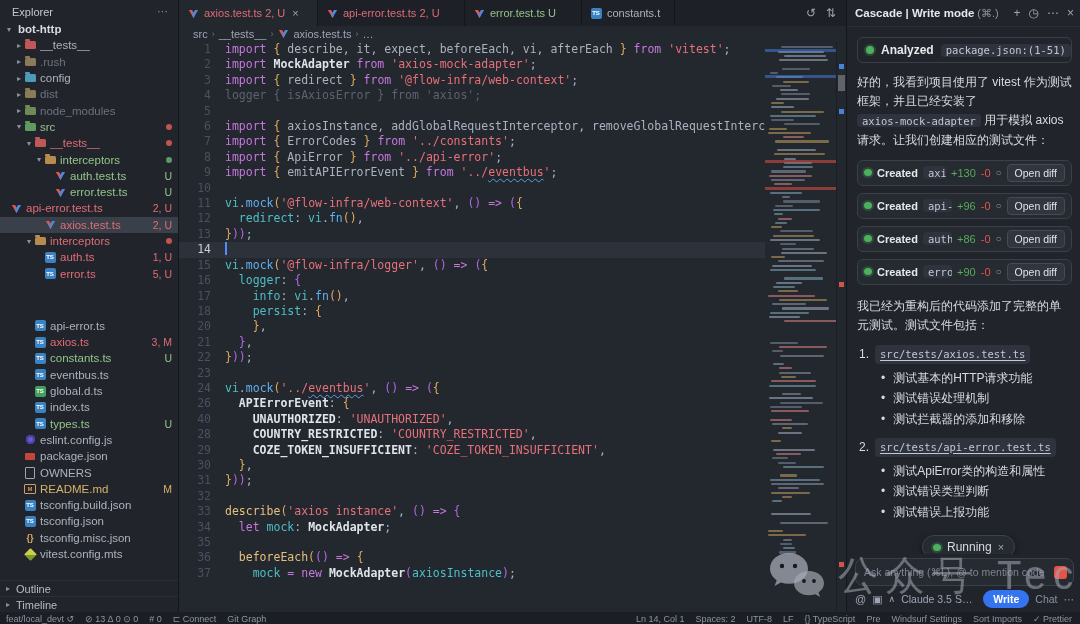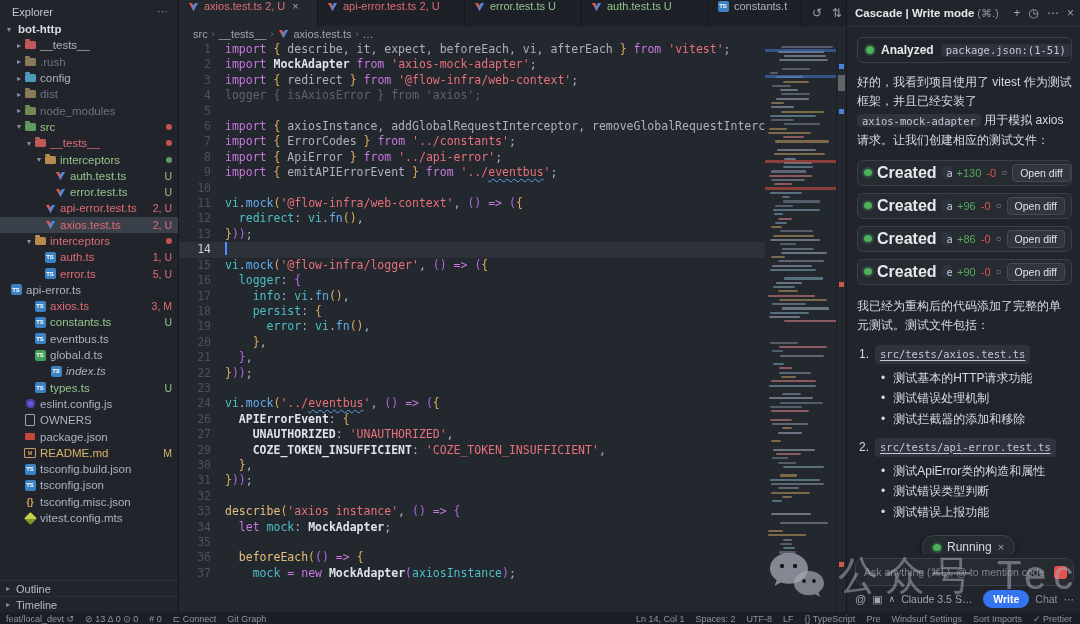--- a/index.html
+++ b/index.html
@@ -28,21 +28,21 @@
   .mdbox{width:11px;height:8px;border:1px solid #d19a66;color:#d19a66;font-size:5.5px;font-weight:bold;display:flex;align-items:center;justify-content:center;border-radius:1px;}
   .esl{width:9px;height:9px;border-radius:50%;background:#6b5bd2;box-shadow:inset 0 0 0 2px #4c3fa3;}
   .braces{color:#e0b060;font-weight:bold;font-size:9px;}
   .vdia{width:9px;height:9px;background:linear-gradient(135deg,#c9cf4c 50%,#7a9b2e 50%);transform:rotate(45deg);border-radius:1px;}
   .sb-sections{position:absolute;bottom:0;left:0;right:0;}
   .sb-sec{height:15px;display:flex;align-items:center;border-top:1px solid #2b3037;color:#b6bcc5;padding-left:6px;font-size:11px;cursor:pointer;}
   .sb-sec .chev{font-size:8px;color:#8a919d;width:10px;}
   
   .editor{width:667px;min-width:667px;background:#23272e;position:relative;overflow:hidden;}
   .tabbar{height:26px;background:#1d2026;display:flex;align-items:stretch;}
-  .tab{display:flex;align-items:flex-start;gap:5px;padding:0 8px;font-size:11px;border-right:1px solid #14161a;background:#1d2026;color:#7d8591;cursor:pointer;white-space:nowrap;overflow:hidden;}
+  .tab{display:flex;align-items:center;gap:5px;padding:0 8px;font-size:11px;border-right:1px solid #14161a;background:#1d2026;color:#7d8591;cursor:pointer;white-space:nowrap;overflow:hidden;}
   .tab.active{background:#23272e;}
   .tab .close{color:#9da5b4;margin-left:2px;font-size:11px;}
   .tb-icons{margin-left:auto;display:flex;align-items:center;gap:10px;padding:0 10px;color:#9da5b4;font-size:12px;}
   .tb-icons span{cursor:pointer;}
   .breadcrumb{height:16px;display:flex;align-items:center;gap:4px;padding-left:14px;font-size:11px;color:#9da5b4;background:#23272e;}
   .breadcrumb .sep{color:#6b7280;font-size:9px;}
   .codewrap{position:absolute;top:42px;left:0;right:0;bottom:0;}
   .code{position:absolute;top:0;left:0;width:586px;bottom:0;font-family:"DejaVu Sans Mono",monospace;font-size:11.5px;line-height:15.42px;overflow:hidden;}
   .cline{position:relative;height:15.42px;white-space:pre;display:flex;}
   .cline .ln{width:32px;text-align:right;color:#495162;flex:0 0 32px;padding-right:14px;user-select:none;}
@@ -67,21 +67,21 @@
   .cas-short{color:#8a919d;font-size:11px;margin-left:3px;}
   .cas-hicons{margin-left:auto;display:flex;gap:8px;color:#9da5b4;font-size:12px;}
   .cas-hicons span{cursor:pointer;}
   .cas-body{flex:1;overflow:hidden;padding:10px 10px 0 10px;position:relative;}
   .cas-p{line-height:1.6;margin:0 0 10px 0;}
   .chip{font-family:"DejaVu Sans Mono",monospace;font-size:10.5px;background:#2f333d;border-radius:4px;padding:0.5px 5px;color:#c2c9d4;white-space:nowrap;}
   .anl-box{border:1px solid #3a3f4a;border-radius:6px;padding:5px 8px;display:flex;align-items:center;gap:7px;margin-bottom:10px;}
   .gdot{width:8px;height:8px;border-radius:50%;background:#4cb05c;box-shadow:0 0 0 2px rgba(76,176,92,.25);flex:0 0 8px;}
   .anl-lbl{font-weight:bold;color:#e6e8ec;}
   .card{border:1px solid #3a3f4a;background:#262a31;border-radius:6px;height:24px;display:flex;align-items:center;gap:5px;padding:0 6px;margin-bottom:7px;}
-  .card .cname{font-weight:bold;color:#e6e8ec;font-size:16px;}
+  .card .cname{font-weight:bold;color:#e6e8ec;font-size:11px;}
   .card .chip{max-width:46px;overflow:hidden;}
   .add{color:#57ab5a;font-size:11px;}.del{color:#e5534b;font-size:11px;}
   .ocirc{color:#8a919d;font-size:10px;}
   .odiff{margin-left:auto;background:#30353e;border:1px solid #454b56;color:#dfe3ea;font-size:10.5px;border-radius:4px;padding:2px 7px;cursor:pointer;white-space:nowrap;}
   .numitem{display:flex;gap:6px;margin:10px 0 6px 2px;line-height:1.5;}
   .numitem .n{color:#d7dae0;}
   .numitem .chip{white-space:normal;word-break:break-all;text-decoration:underline;text-underline-offset:2px;line-height:1.7;}
   .bullets{margin:0 0 4px 0;padding:0;list-style:none;}
   .bullets li{display:flex;gap:8px;margin:3px 0 3px 24px;line-height:1.45;}
   .bullets li:before{content:"•";color:#d7dae0;}
@@ -191,21 +191,21 @@
           <span class="chev"></span>
           <span class="ic">
             <svg width="11" height="11" viewBox="0 0 10 10">
               <path d="M0.8 1.8 L5 9 L6.4 6.2 L3.6 1.8 Z" fill="#d85a50"></path>
               <path d="M9.2 1.8 L5 9 L3.6 6.2 L6.4 1.8 Z" fill="#5585d8"></path>
             </svg>
           </span>
           <span class="lbl c-green">error.test.ts</span>
           <span class="badge c-green">U</span>
         </div>
-        <div class="trow" style="padding-left: 34px;">
+        <div class="trow" style="">
           <span class="chev"></span>
           <span class="ic">
             <svg width="11" height="11" viewBox="0 0 10 10">
               <path d="M0.8 1.8 L5 9 L6.4 6.2 L3.6 1.8 Z" fill="#d85a50"></path>
               <path d="M9.2 1.8 L5 9 L3.6 6.2 L6.4 1.8 Z" fill="#5585d8"></path>
             </svg>
           </span>
           <span class="lbl c-red">api-error.test.ts</span>
           <span class="badge c-red">2, U</span>
         </div>
@@ -237,21 +237,21 @@
           <span class="badge c-red">1, U</span>
         </div>
         <div class="trow" style="padding-left: 34px;">
           <span class="chev"></span>
           <span class="ic">
             <span class="tsbox">TS</span>
           </span>
           <span class="lbl c-red">error.ts</span>
           <span class="badge c-red">5, U</span>
         </div>
-        <div class="trow" style="">
+        <div class="trow" style="padding-left: 24px; margin-top: 36px;">
           <span class="chev"></span>
           <span class="ic">
             <span class="tsbox">TS</span>
           </span>
           <span class="lbl c-def">api-error.ts</span>
         </div>
         <div class="trow" style="padding-left: 24px;">
           <span class="chev"></span>
           <span class="ic">
             <span class="tsbox">TS</span>
@@ -274,21 +274,21 @@
           </span>
           <span class="lbl c-def">eventbus.ts</span>
         </div>
         <div class="trow" style="padding-left: 24px;">
           <span class="chev"></span>
           <span class="ic">
             <span class="tsbox green">TS</span>
           </span>
           <span class="lbl c-def">global.d.ts</span>
         </div>
-        <div class="trow" style="padding-left: 40px; font-style: italic;">
+        <div class="trow" style="padding-left: 24px;">
           <span class="chev"></span>
           <span class="ic">
             <span class="tsbox">TS</span>
           </span>
           <span class="lbl c-def">index.ts</span>
         </div>
         <div class="trow" style="padding-left: 24px;">
           <span class="chev"></span>
           <span class="ic">
             <span class="tsbox">TS</span>
@@ -299,30 +299,30 @@
         <div class="trow" style="padding-left: 14px;">
           <span class="chev"></span>
           <span class="ic">
             <span class="esl"></span>
           </span>
           <span class="lbl c-def">eslint.config.js</span>
         </div>
         <div class="trow" style="padding-left: 14px;">
           <span class="chev"></span>
           <span class="ic">
+            <span class="npmbox"></span>
+          </span>
+          <span class="lbl c-def">package.json</span>
+        </div>
+        <div class="trow" style="padding-left: 14px;">
+          <span class="chev"></span>
+          <span class="ic">
             <span class="filebox"></span>
           </span>
           <span class="lbl c-def">OWNERS</span>
-        </div>
-        <div class="trow" style="padding-left: 14px;">
-          <span class="chev"></span>
-          <span class="ic">
-            <span class="npmbox"></span>
-          </span>
-          <span class="lbl c-def">package.json</span>
         </div>
         <div class="trow" style="padding-left: 14px;">
           <span class="chev"></span>
           <span class="ic">
             <span class="mdbox">M</span>
           </span>
           <span class="lbl c-yellow">README.md</span>
           <span class="badge c-yellow">M</span>
         </div>
         <div class="trow" style="padding-left: 14px;">
@@ -389,29 +389,20 @@
             <span class="c-red">api-error.test.ts 2, U</span>
           </div>
           <div class="tab" style="width: 100px;">
             <span class="ic">
               <svg width="11" height="11" viewBox="0 0 10 10">
                 <path d="M0.8 1.8 L5 9 L6.4 6.2 L3.6 1.8 Z" fill="#d85a50"></path>
                 <path d="M9.2 1.8 L5 9 L3.6 6.2 L6.4 1.8 Z" fill="#5585d8"></path>
               </svg>
             </span>
             <span class="c-green">error.test.ts U</span>
-          </div>
-          <div class="tab" style="width: 110px;">
-            <span class="ic">
-              <svg width="11" height="11" viewBox="0 0 10 10">
-                <path d="M0.8 1.8 L5 9 L6.4 6.2 L3.6 1.8 Z" fill="#d85a50"></path>
-                <path d="M9.2 1.8 L5 9 L3.6 6.2 L6.4 1.8 Z" fill="#5585d8"></path>
-              </svg>
-            </span>
-            <span class="c-green">auth.test.ts U</span>
           </div>
           <div class="tab" style="width: 76px;">
             <span class="ic">
               <span class="tsbox">TS</span>
             </span>
             <span class="c-def">constants.t</span>
           </div>
         </div>
       <div class="tb-icons" id="tbicons">
           <span>↺</span>
@@ -446,28 +437,28 @@
           <div class="cline"><span class="ln">9</span><span class="ctext"><span class="tk-kw">import</span><span class="tk-pl"> </span><span class="tk-y">{</span><span class="tk-pl"> emitAPIErrorEvent </span><span class="tk-y">}</span><span class="tk-pl"> </span><span class="tk-kw">from</span><span class="tk-pl"> </span><span class="tk-s">'../</span><span class="tk-serr">eventbus</span><span class="tk-s">'</span><span class="tk-pl">;</span></span></div>
           <div class="cline"><span class="ln">10</span><span class="ctext"></span></div>
           <div class="cline"><span class="ln">11</span><span class="ctext"><span class="tk-tl">vi</span><span class="tk-pl">.</span><span class="tk-bl">mock</span><span class="tk-y">(</span><span class="tk-s">'@flow-infra/web-context'</span><span class="tk-pl">, </span><span class="tk-pu">()</span><span class="tk-pl"> </span><span class="tk-kw">=&gt;</span><span class="tk-pl"> </span><span class="tk-pu">(</span><span class="tk-y">{</span></span></div>
           <div class="cline"><span class="ln">12</span><span class="ctext"><span class="tk-tl">  redirect</span><span class="tk-pl">: </span><span class="tk-tl">vi</span><span class="tk-pl">.</span><span class="tk-bl">fn</span><span class="tk-y">()</span><span class="tk-pl">,</span></span></div>
           <div class="cline"><span class="ln">13</span><span class="ctext"><span class="tk-y">}</span><span class="tk-pu">))</span><span class="tk-pl">;</span></span></div>
           <div class="cline cur"><span class="ln">14</span><span class="ctext"><span class="caret"></span></span></div>
           <div class="cline"><span class="ln">15</span><span class="ctext"><span class="tk-tl">vi</span><span class="tk-pl">.</span><span class="tk-bl">mock</span><span class="tk-y">(</span><span class="tk-s">'@flow-infra/logger'</span><span class="tk-pl">, </span><span class="tk-pu">()</span><span class="tk-pl"> </span><span class="tk-kw">=&gt;</span><span class="tk-pl"> </span><span class="tk-pu">(</span><span class="tk-y">{</span></span></div>
           <div class="cline"><span class="ln">16</span><span class="ctext"><span class="tk-tl">  logger</span><span class="tk-pl">: </span><span class="tk-pu">{</span></span></div>
           <div class="cline"><span class="ln">17</span><span class="ctext"><span class="tk-tl">    info</span><span class="tk-pl">: </span><span class="tk-tl">vi</span><span class="tk-pl">.</span><span class="tk-bl">fn</span><span class="tk-y">()</span><span class="tk-pl">,</span></span></div>
           <div class="cline"><span class="ln">18</span><span class="ctext"><span class="tk-tl">    persist</span><span class="tk-pl">: </span><span class="tk-y">{</span></span></div>
-          <div class="cline"><span class="ln">19</span><span class="ctext"><span class="tk-tl">      error</span><span class="tk-pl">: </span><span class="tk-tl">vi</span><span class="tk-pl">.</span><span class="tk-bl">fn</span><span class="tk-y">()</span><span class="tk-pl">,</span></span></div>
           <div class="cline"><span class="ln">20</span><span class="ctext"><span class="tk-y">    }</span><span class="tk-pl">,</span></span></div>
           <div class="cline"><span class="ln">21</span><span class="ctext"><span class="tk-pu">  }</span><span class="tk-pl">,</span></span></div>
           <div class="cline"><span class="ln">22</span><span class="ctext"><span class="tk-y">}</span><span class="tk-pu">))</span><span class="tk-pl">;</span></span></div>
           <div class="cline"><span class="ln">23</span><span class="ctext"></span></div>
           <div class="cline"><span class="ln">24</span><span class="ctext"><span class="tk-tl">vi</span><span class="tk-pl">.</span><span class="tk-bl">mock</span><span class="tk-y">(</span><span class="tk-s">'../</span><span class="tk-serr">eventbus</span><span class="tk-s">'</span><span class="tk-pl">, </span><span class="tk-pu">()</span><span class="tk-pl"> </span><span class="tk-kw">=&gt;</span><span class="tk-pl"> </span><span class="tk-pu">(</span><span class="tk-y">{</span></span></div>
           <div class="cline"><span class="ln">26</span><span class="ctext"><span class="tk-wh">  APIErrorEvent</span><span class="tk-pl">: </span><span class="tk-y">{</span></span></div>
-          <div class="cline"><span class="ln">27</span><span class="ctext"><span class="tk-wh">    UNAUTHORIZED</span><span class="tk-pl">: </span><span class="tk-s">'UNAUTHORIZED'</span><span class="tk-pl">,</span></span></div>
+          <div class="cline"><span class="ln">40</span><span class="ctext"><span class="tk-wh">    UNAUTHORIZED</span><span class="tk-pl">: </span><span class="tk-s">'UNAUTHORIZED'</span><span class="tk-pl">,</span></span></div>
+          <div class="cline"><span class="ln">28</span><span class="ctext"><span class="tk-wh">    COUNTRY_RESTRICTED</span><span class="tk-pl">: </span><span class="tk-s">'COUNTRY_RESTRICTED'</span><span class="tk-pl">,</span></span></div>
           <div class="cline"><span class="ln">29</span><span class="ctext"><span class="tk-wh">    COZE_TOKEN_INSUFFICIENT</span><span class="tk-pl">: </span><span class="tk-s">'COZE_TOKEN_INSUFFICIENT'</span><span class="tk-pl">,</span></span></div>
           <div class="cline"><span class="ln">30</span><span class="ctext"><span class="tk-y">  }</span><span class="tk-pl">,</span></span></div>
           <div class="cline"><span class="ln">31</span><span class="ctext"><span class="tk-y">}</span><span class="tk-pu">))</span><span class="tk-pl">;</span></span></div>
           <div class="cline"><span class="ln">32</span><span class="ctext"></span></div>
           <div class="cline"><span class="ln">33</span><span class="ctext"><span class="tk-fnc">describe</span><span class="tk-y">(</span><span class="tk-s">'axios instance'</span><span class="tk-pl">, </span><span class="tk-pu">()</span><span class="tk-pl"> </span><span class="tk-kw">=&gt;</span><span class="tk-pl"> </span><span class="tk-pu">{</span></span></div>
           <div class="cline"><span class="ln">34</span><span class="ctext"><span class="tk-kw">  let</span><span class="tk-pl"> </span><span class="tk-tl">mock</span><span class="tk-pl">: </span><span class="tk-wh">MockAdapter</span><span class="tk-pl">;</span></span></div>
           <div class="cline"><span class="ln">35</span><span class="ctext"></span></div>
           <div class="cline"><span class="ln">36</span><span class="ctext"><span class="tk-fnc">  beforeEach</span><span class="tk-y">(</span><span class="tk-pu">()</span><span class="tk-pl"> </span><span class="tk-kw">=&gt;</span><span class="tk-pl"> </span><span class="tk-y">{</span></span></div>
           <div class="cline"><span class="ln">37</span><span class="ctext"><span class="tk-tl">    mock</span><span class="tk-pl"> </span><span class="tk-kw">=</span><span class="tk-pl"> </span><span class="tk-kw">new</span><span class="tk-pl"> </span><span class="tk-wh">MockAdapter</span><span class="tk-pu">(</span><span class="tk-tl">axiosInstance</span><span class="tk-pu">)</span><span class="tk-pl">;</span></span></div>
         </div>

